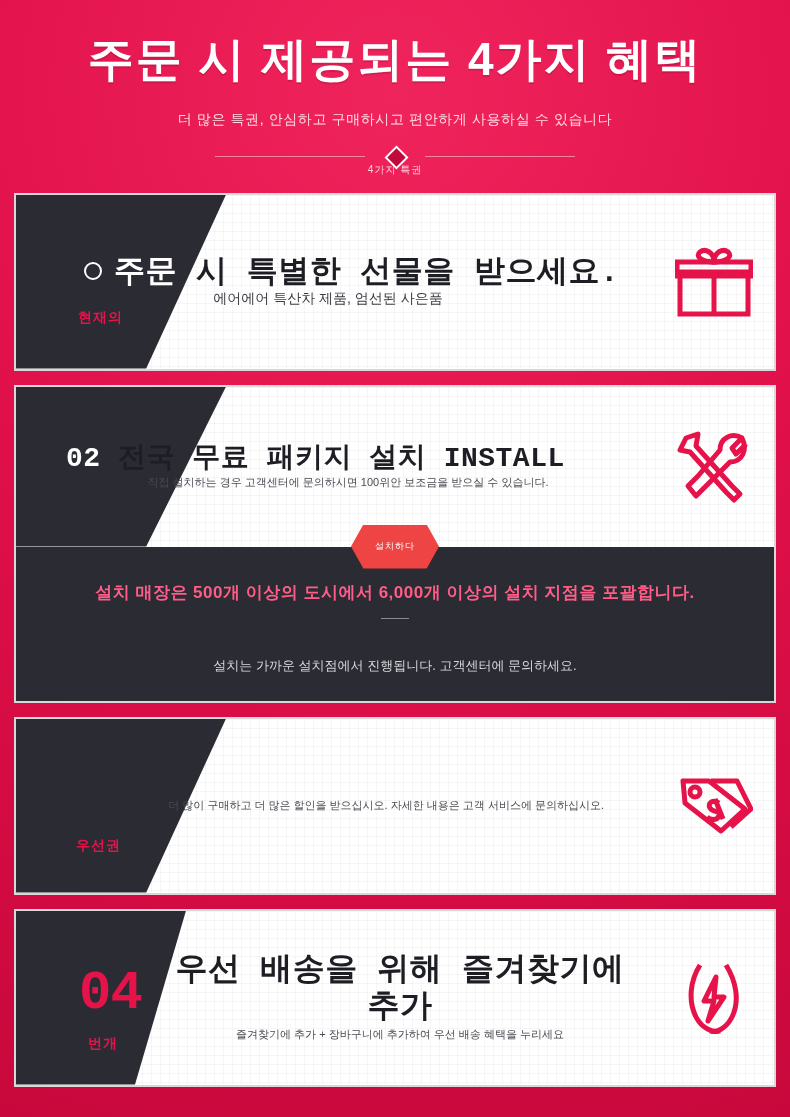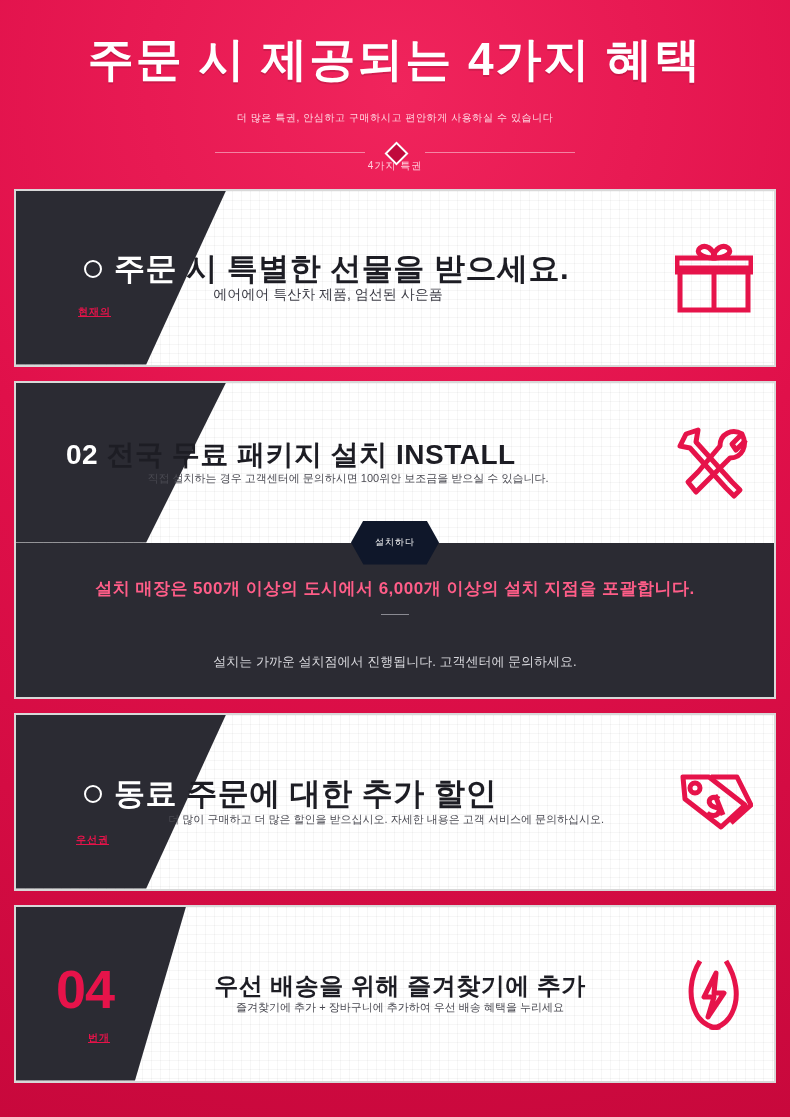--- a/index.html
+++ b/index.html
@@ -31,21 +31,21 @@
   .header-title {
     font-size: 46px;
     font-weight: bold;
     color: #ffffff;
     letter-spacing: 2px;
     line-height: 1.1;
     text-shadow: 0 2px 0 rgba(0,0,0,0.12);
   }
   .header-sub {
     margin-top: 26px;
-    font-size: 10px;
+    font-size: 14px;
     color: #ffd9e3;
     letter-spacing: 0.6px;
   }
   .divider {
     margin: 20px auto 0 auto;
     width: 360px;
     height: 14px;
     position: relative;
   }
   .divider .line {
@@ -104,39 +104,39 @@
     bottom: 0;
     width: 210px;
     background: #2b2b33;
     clip-path: polygon(0 0, 100% 0, 62% 100%, 0 100%);
     z-index: 1;
   }
   .wedge-label {
     position: absolute;
     z-index: 3;
     color: #e6134a;
-    font-size: 10px;
+    font-size: 14px;
     font-weight: bold;
     letter-spacing: 1px;
-    text-decoration: underline;
   }
 
   .card-body {
     position: relative;
     z-index: 2;
     flex: 1;
     padding: 0 20px 0 46px;
     text-align: center;
   }
   .card-title {
     font-size: 31px;
     font-weight: bold;
     color: #1d1d24;
     letter-spacing: 0.5px;
     line-height: 1.15;
+    font-family: Liberation Mono, monospace;
   }
   .card-title .num-light {
     color: #ffffff;
   }
   .card-title .num-dark {
     color: #1d1d24;
   }
   .card-desc {
     font-size: 14px;
     color: #3b3b44;
@@ -179,21 +179,21 @@
     padding: 34px 20px 26px 20px;
     text-align: center;
   }
   .hex-badge {
     position: absolute;
     left: 50%;
     top: -22px;
     margin-left: -44px;
     width: 88px;
     height: 44px;
-    background: #0f172a;
+    background: #ef4444;
     clip-path: polygon(14% 0, 86% 0, 100% 50%, 86% 100%, 14% 100%, 0 50%);
     color: #ffffff;
     font-size: 9px;
     display: flex;
     align-items: center;
     justify-content: center;
     letter-spacing: 1px;
   }
   .install-head {
     font-size: 17px;
@@ -215,30 +215,31 @@
 
   
   #card-3 .card-title { text-align: left; padding-left: 22px; }
   #card-3 .card-desc { text-align: right; padding-right: 30px; }
 
   
   #card-4 .dark-wedge { width: 170px; clip-path: polygon(0 0, 100% 0, 70% 100%, 0 100%); }
   .big-num {
     position: absolute;
     z-index: 3;
-    left: 40px;
+    left: 63px;
     top: 50%;
     transform: translateY(-58%);
     font-size: 54px;
     font-weight: bold;
     color: #e6134a;
     letter-spacing: -1px;
+    font-family: Liberation Mono, monospace;
   }
   #card-4 .card-body { padding-left: 150px; }
-  #card-4 .card-title { font-size: 24px; }
+  #card-4 .card-title { font-size: 32px; }
 
   .icon-svg { display: block; }
 </style>
 </head>
 <body>
 
 <div class="page">
 
   <div class="header">
     <div class="header-title">주문 시 제공되는 4가지 혜택</div>
@@ -300,24 +301,20 @@
         <div class="install-rule"></div>
         <div class="install-sub">설치는 가까운 설치점에서 진행됩니다. 고객센터에 문의하세요.</div>
       </div>
     </div>
 
     <div class="card" id="card-3">
       <div class="card-inner">
         <div class="dark-wedge"></div>
         <div class="wedge-label" style="left:60px; top:118px;">우선권</div>
         <div class="card-body">
-          <div class="card-title">
-            <span class="circle-bullet"></span><span class="num-light">동료</span>
-            <span class="num-dark">주문에 대한 추가 할인</span>
-          </div>
           <div class="card-desc small">더 많이 구매하고 더 많은 할인을 받으십시오. 자세한 내용은 고객 서비스에 문의하십시오.</div>
         </div>
         <div class="card-icon">
           <svg class="icon-svg" width="78" height="62" viewBox="0 0 78 62" fill="none" stroke="#e6134a" stroke-width="5" stroke-linejoin="round">
             <path d="M8 6 L34 6 L70 34 L46 56 L10 28 Z"></path>
             <circle cx="20" cy="17" r="5"></circle>
             <path d="M36 6 L62 6 L76 34 L56 52"></path>
             <path d="M44 28 c-6 -4 -12 0 -9 5 c3 5 11 2 9 8 c-2 5 -9 4 -12 1"></path>
             <line x1="40" y1="24" x2="48" y2="44"></line>
           </svg>

